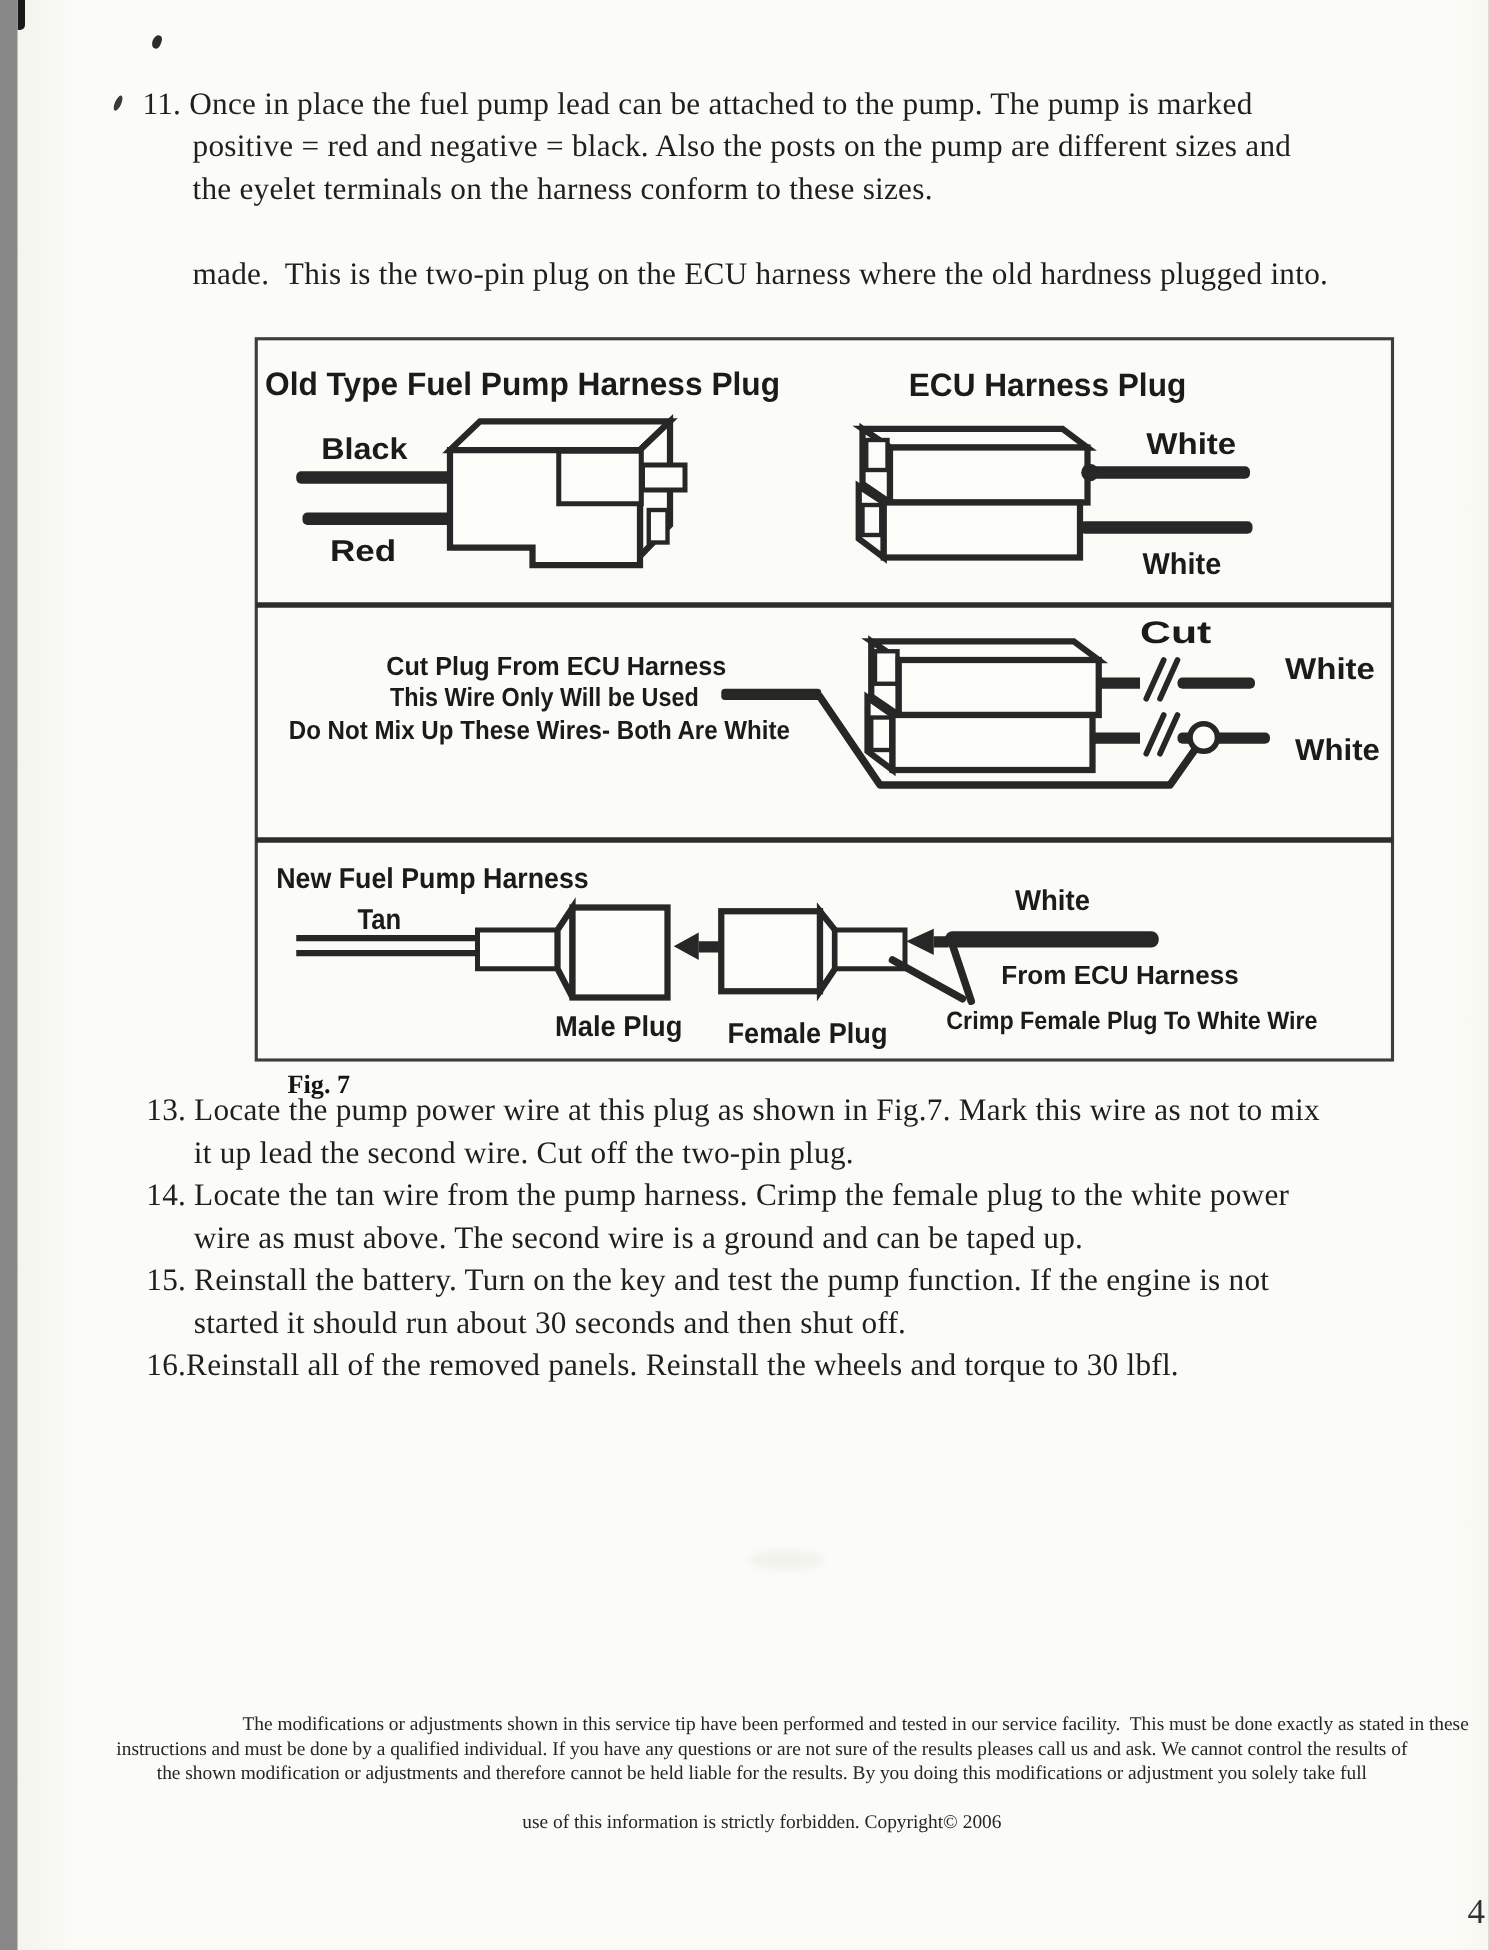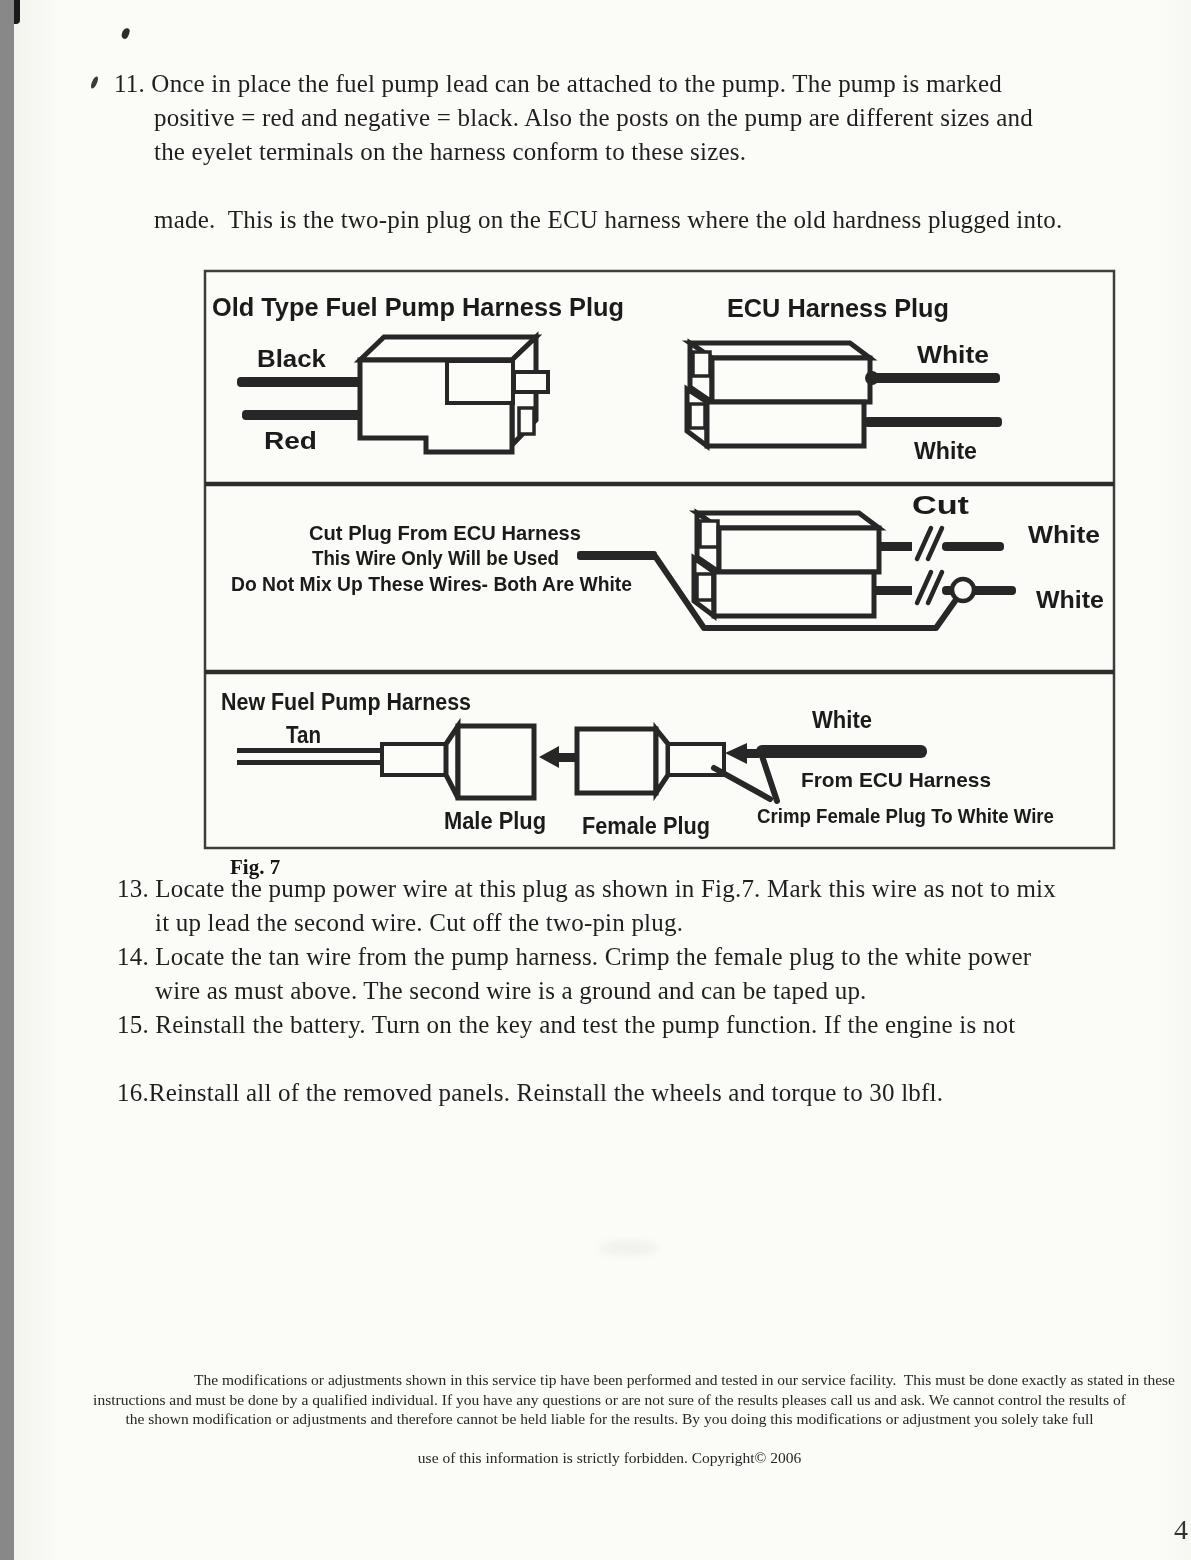--- a/index.html
+++ b/index.html
@@ -144,20 +144,21 @@
     </g>
   </svg>
 
   <div class="figcaption">Fig. 7</div>
 
   <div class="bodyline" style="left:103px;top:875px;">13. Locate the pump power wire at this plug as shown in Fig.7. Mark this wire as not to mix</div>
   <div class="bodyline" style="left:141px;top:909px;">it up lead the second wire. Cut off the two-pin plug.</div>
   <div class="bodyline" style="left:103px;top:943px;">14. Locate the tan wire from the pump harness. Crimp the female plug to the white power</div>
   <div class="bodyline" style="left:141px;top:977px;">wire as must above. The second wire is a ground and can be taped up.</div>
   <div class="bodyline" style="left:103px;top:1011px;">15. Reinstall the battery. Turn on the key and test the pump function. If the engine is not</div>
+  <div class="bodyline" style="left:141px;top:1045px;">started it should run about 30 seconds and then shut off.</div>
   <div class="bodyline" style="left:103px;top:1079px;">16.Reinstall all of the removed panels. Reinstall the wheels and torque to 30 lbfl.</div>
 
   <div class="footerline" style="top:1371px;text-align:right;">The modifications or adjustments shown in this service tip have been performed and tested in our service facility.  This must be done exactly as stated in these</div>
   <div class="footerline" style="top:1391px;">instructions and must be done by a qualified individual. If you have any questions or are not sure of the results pleases call us and ask. We cannot control the results of</div>
   <div class="footerline" style="top:1410px;">the shown modification or adjustments and therefore cannot be held liable for the results. By you doing this modifications or adjustment you solely take full</div>
   <div class="footerline" style="top:1449px;">use of this information is strictly forbidden. Copyright© 2006</div>
 
   <div class="pagenum">4</div>
 
 </div>

